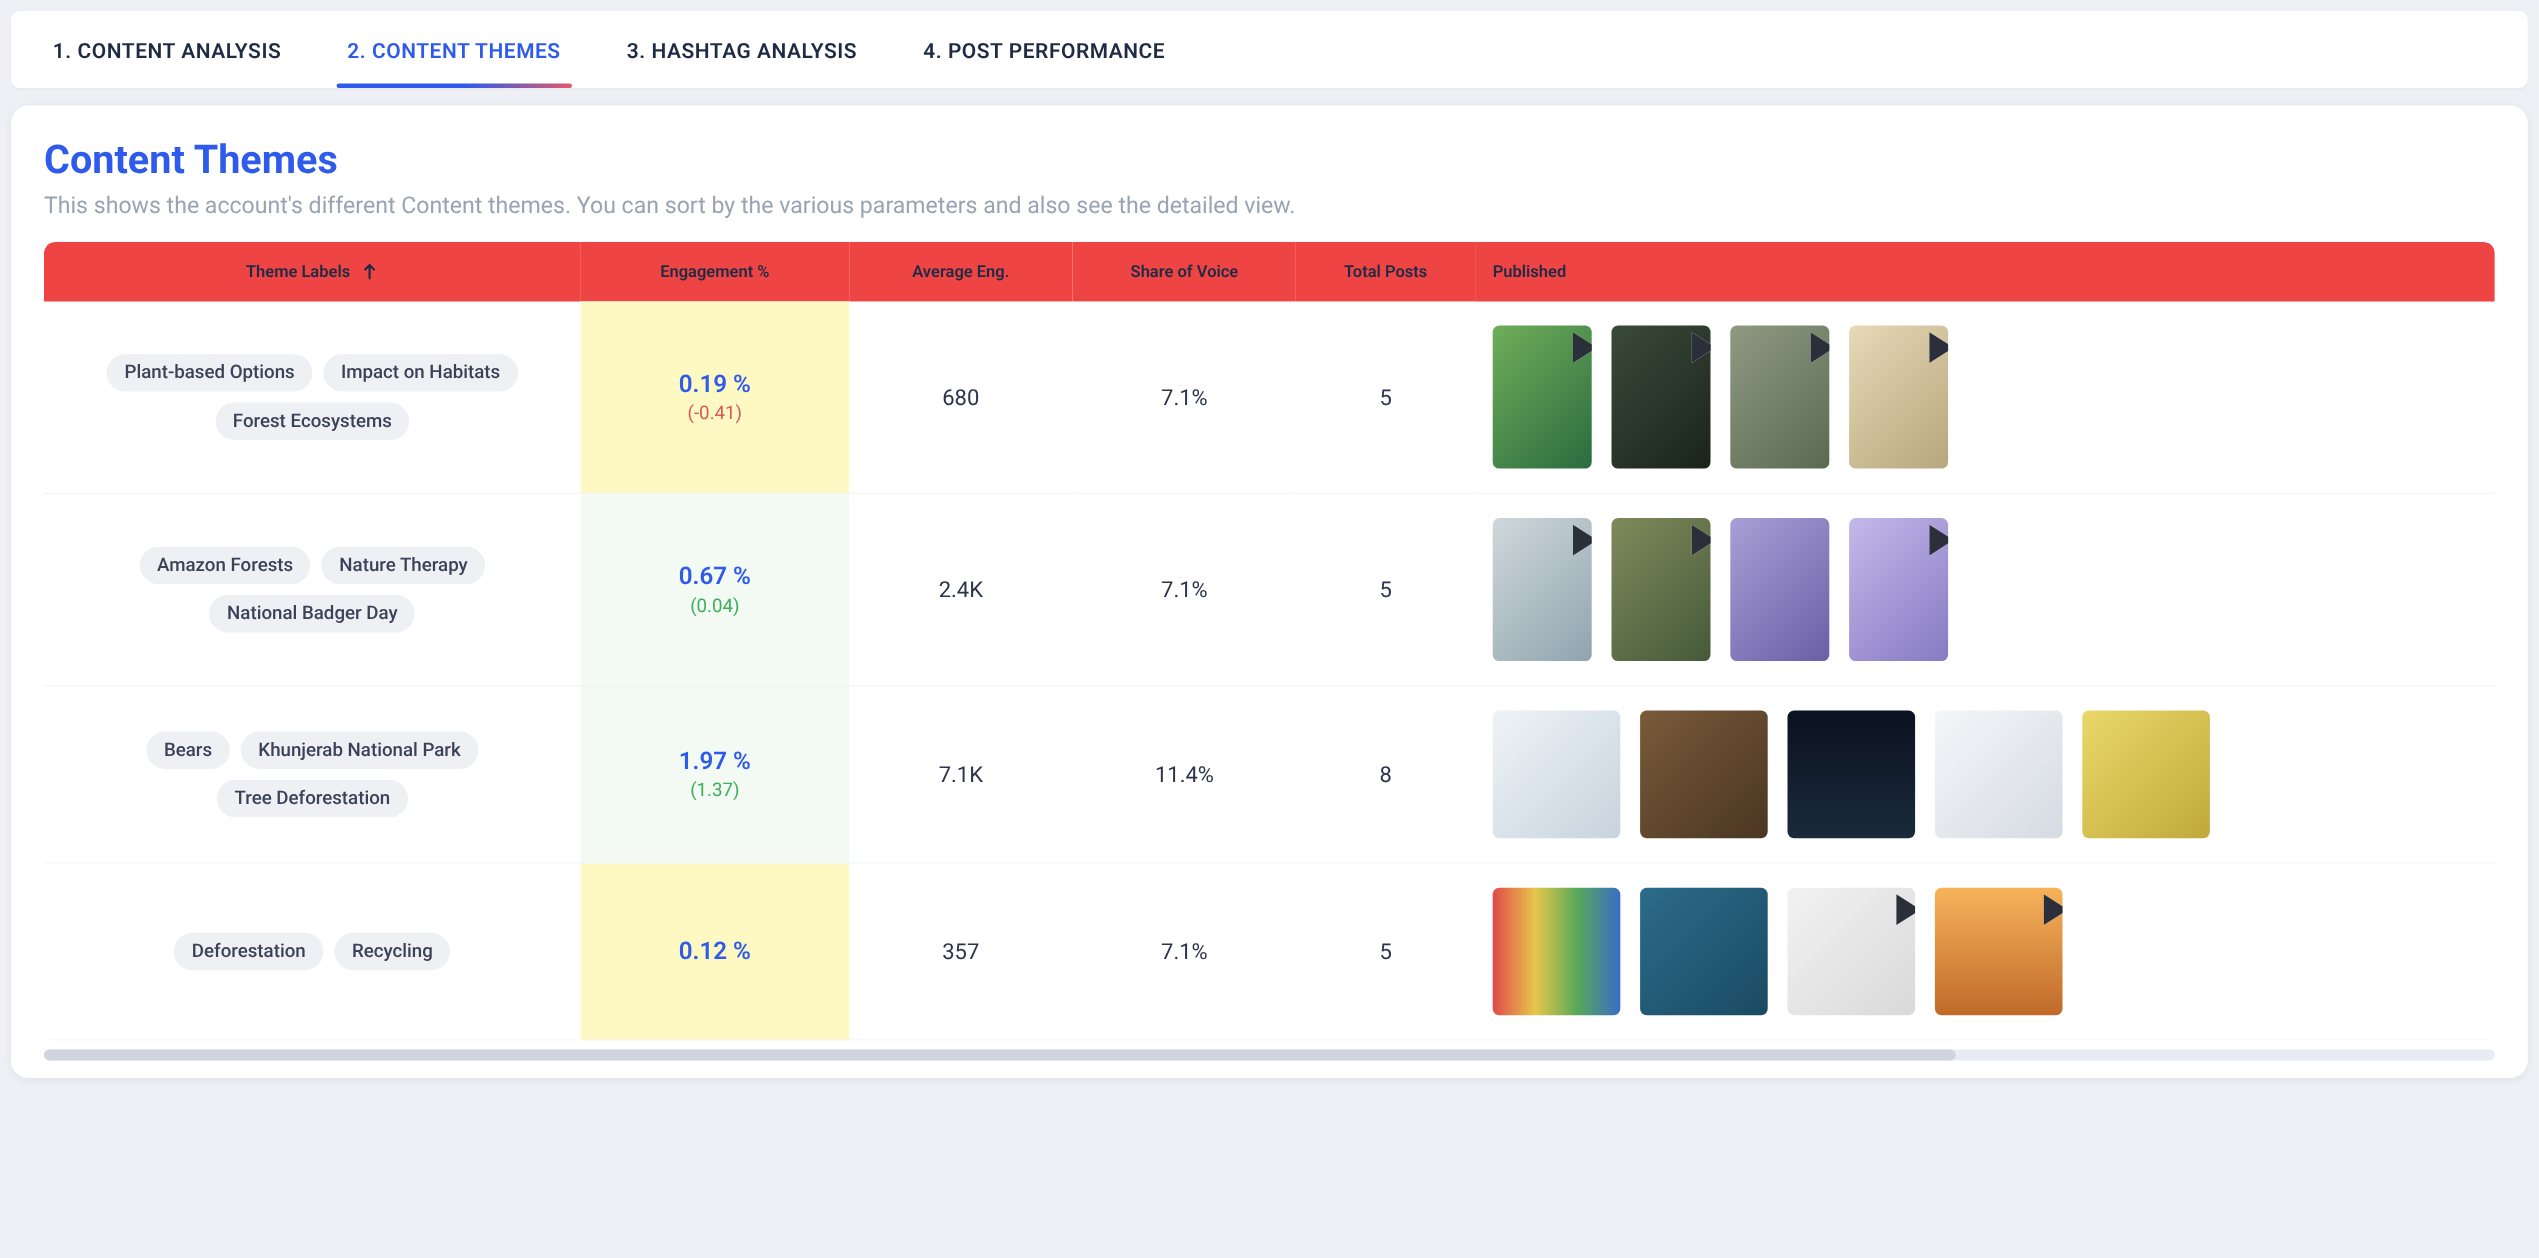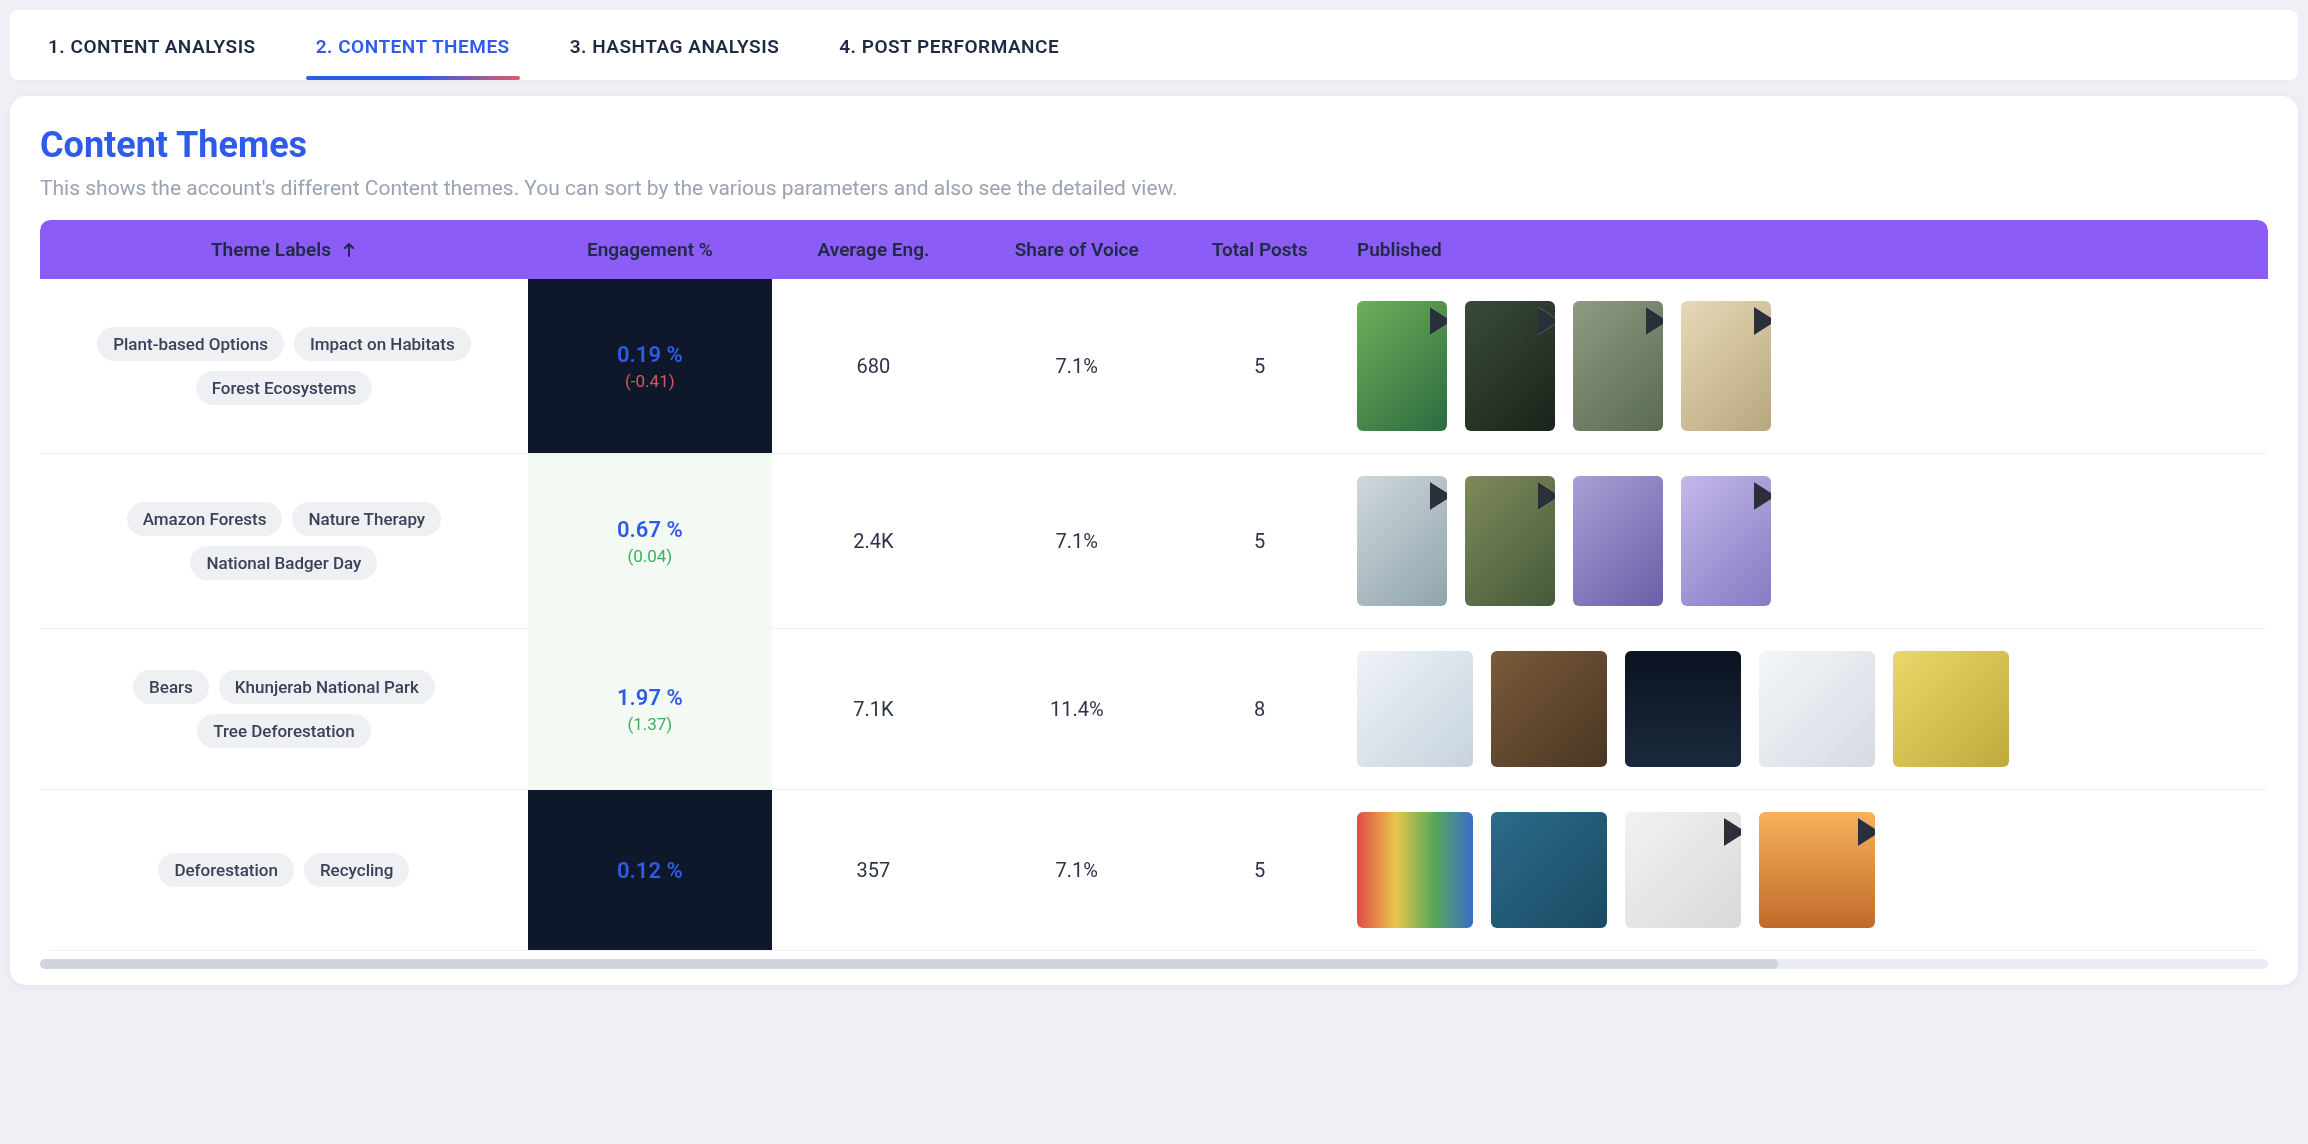--- a/index.html
+++ b/index.html
@@ -66,24 +66,24 @@
   .table-scroll {
     overflow-x: auto;
     border-radius: 10px;
   }
   table {
     border-collapse: collapse;
     width: 100%;
     min-width: 1480px;
   }
   thead th {
-    background: #8b5cf6;
+    background: #ef4444;
     color: #1f2a44;
     font-weight: 600;
-    font-size: 19px;
+    font-size: 15px;
     padding: 18px 16px;
     text-align: center;
     vertical-align: middle;
   }
   thead th:first-child { border-top-left-radius: 10px; }
   thead th.published { text-align: left; width: 560px; border-top-right-radius: 10px; }
   thead th.theme { width: 360px; }
   thead th.eng { width: 180px; }
   thead th.avg { width: 150px; }
   thead th.sov { width: 150px; }
@@ -96,21 +96,21 @@
 
   tbody td {
     padding: 22px 16px;
     text-align: center;
     font-size: 20px;
     color: #2b344a;
     vertical-align: middle;
   }
   tbody tr { border-bottom: 1px solid #f2f3f7; margin-top: 48px; }
   tbody td.theme-cell { text-align: center; }
-  tbody td.eng-cell { background: #0f172a; }
+  tbody td.eng-cell { background: #fef9c3; }
   tbody td.eng-cell.eng-pos { background: #f2faf3; }
   .chips {
     display: flex; flex-wrap: wrap; gap: 10px; justify-content: center;
   }
   .chip {
     background: #eef0f4;
     color: #3a4258;
     border-radius: 999px;
     padding: 7px 16px;
     font-size: 17px;

